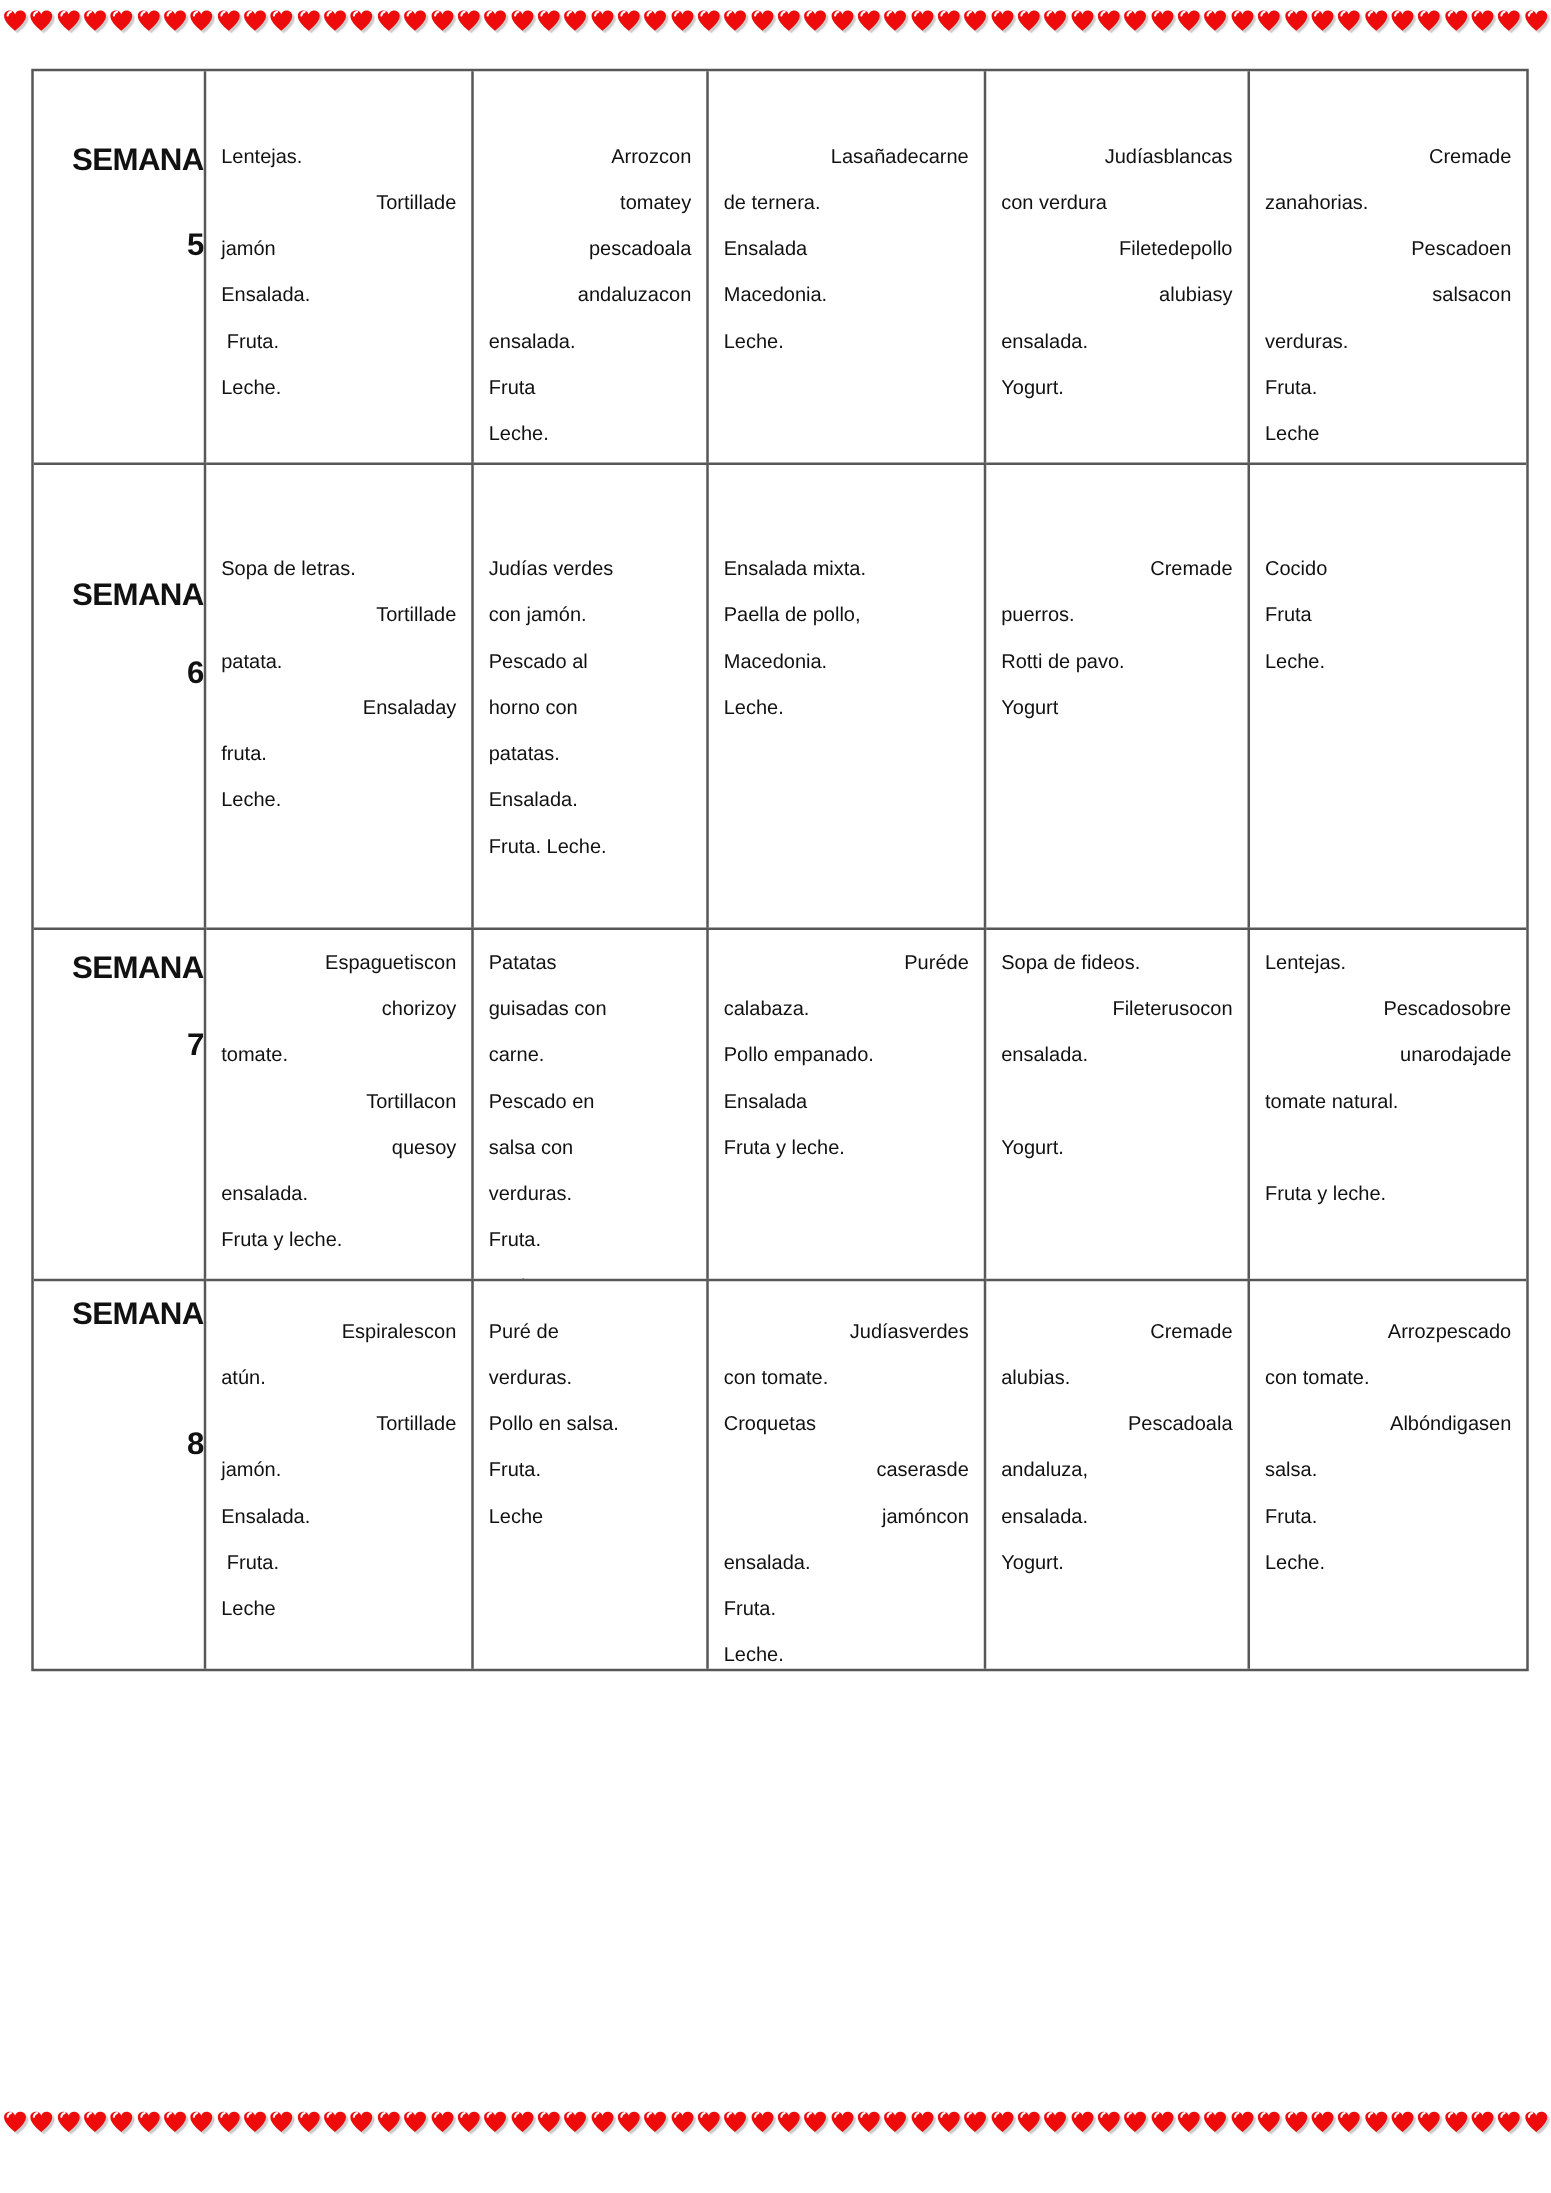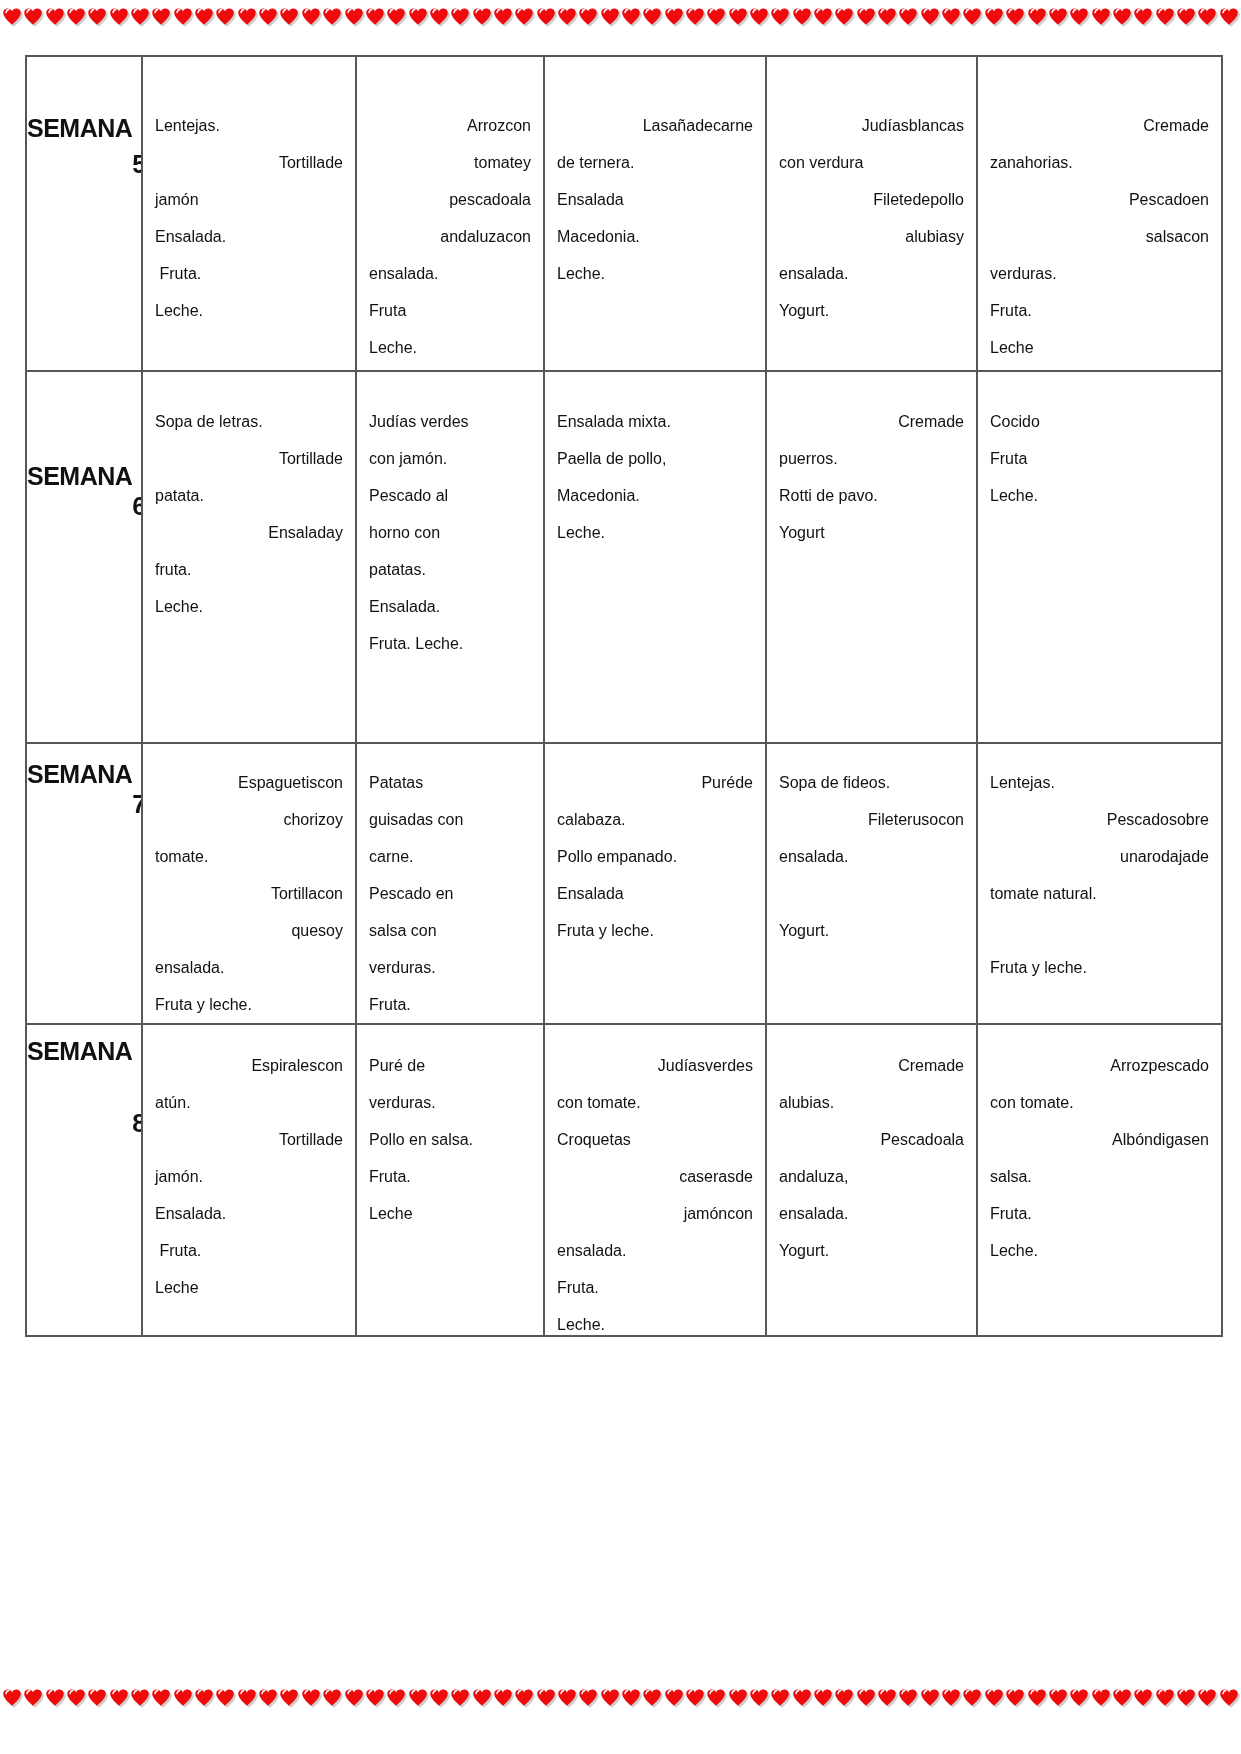--- a/index.html
+++ b/index.html
@@ -12,37 +12,37 @@
   .hearts-bottom{top:1688px}
   .heart{display:inline-block;width:20px;height:20px}
   .heart svg{filter:drop-shadow(2px 2.5px 0.5px #cdcdcd)}
 
   .menu-table{position:absolute;left:25px;top:55px;width:1198px;border:2px solid #575757;box-sizing:border-box}
   .trow{display:flex}
   .trow + .trow .cell{border-top:2px solid #575757}
   .cell{box-sizing:border-box;border-right:2px solid #575757;overflow:hidden}
   .cell:last-child{border-right:none}
 
-  .label-cell{width:116px;display:flex;align-items:flex-start;
+  .label-cell{width:138px;display:flex;flex-direction:column;align-items:flex-end;
               font-weight:bold;font-size:25px;letter-spacing:-0.5px}
   .col2{width:214px}
   .col3{width:188px}
   .col4{width:222px}
   .col5{width:211px}
   .col6{flex:1}
 
   .trow1{height:313px}
   .trow2{height:372px}
   .trow3{height:281px}
   .trow4{height:312px}
 
   .menu-cell{padding:0 12px;font-size:16px;line-height:37px;white-space:pre}
   .trow1 .menu-cell{padding-top:50px}
-  .trow2 .menu-cell{padding-top:31px}
-  .trow3 .menu-cell{padding-top:20px}
+  .trow2 .menu-cell{padding-top:65px}
+  .trow3 .menu-cell{padding-top:8px}
   .trow4 .menu-cell{padding-top:22px}
 
   .trow1 .label-cell{padding-top:55px}
   .trow2 .label-cell{padding-top:88px}
   .trow3 .label-cell{padding-top:14px}
   .trow4 .label-cell{padding-top:10px}
   .wk{line-height:32px}
   .trow1 .num{margin-top:36px}
   .trow2 .num{margin-top:30px}
   .trow3 .num{margin-top:30px}

